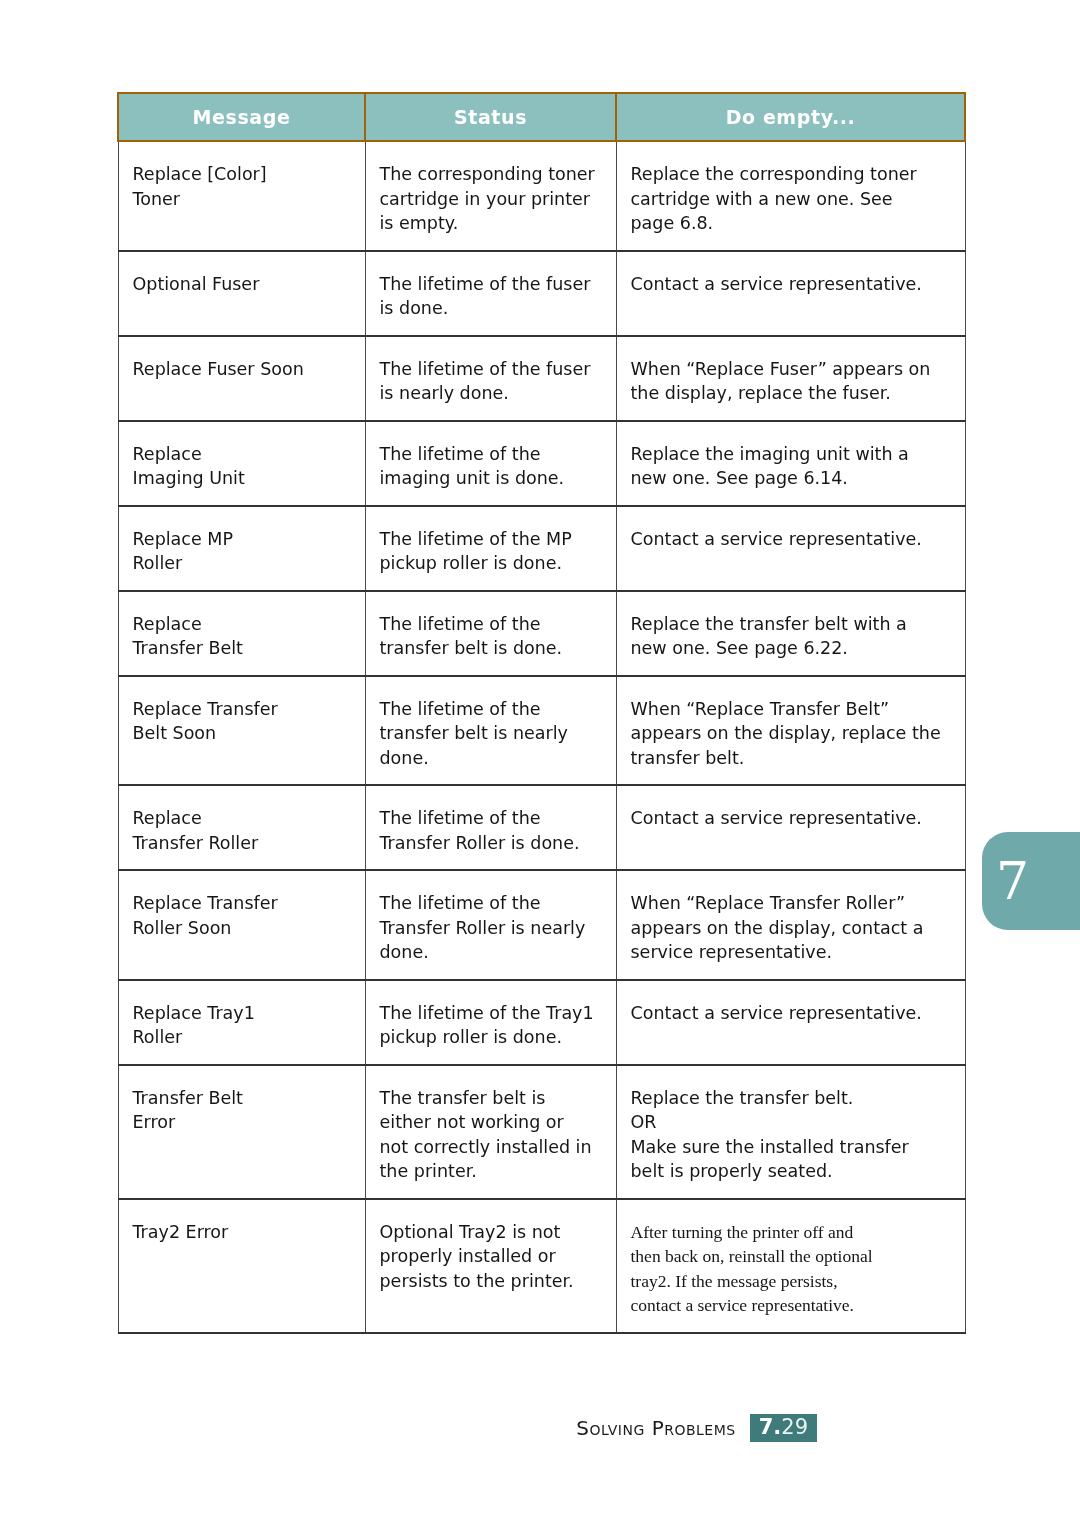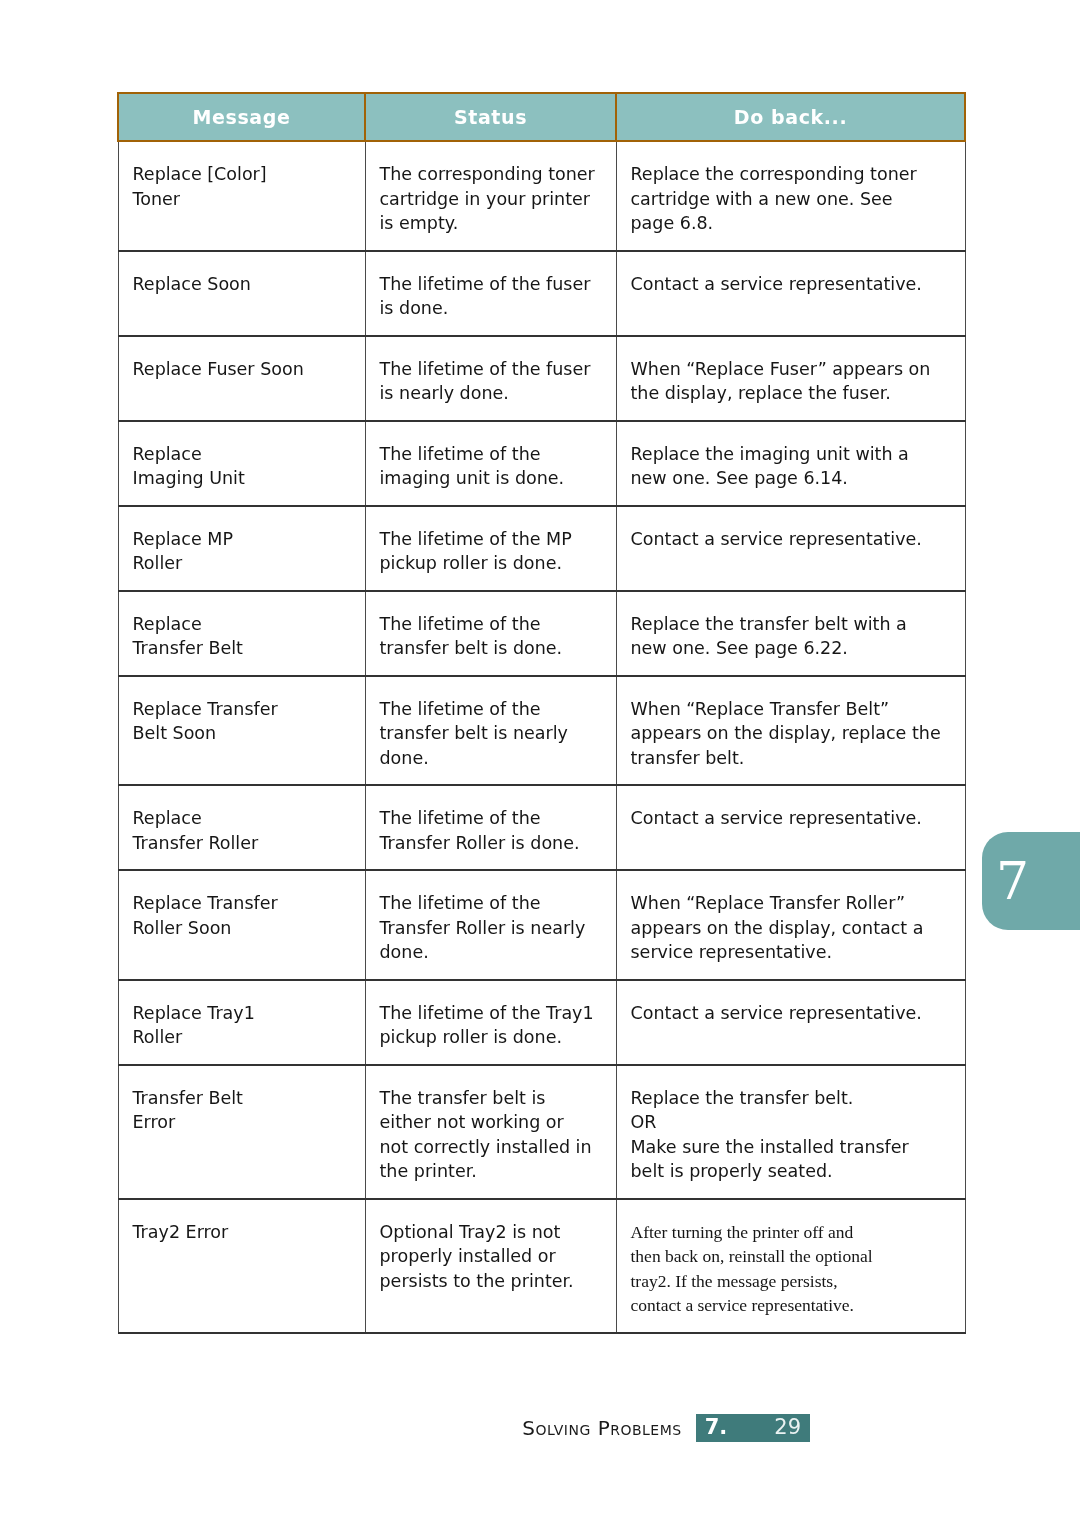--- a/index.html
+++ b/index.html
@@ -81,21 +81,21 @@
     box-sizing: border-box;
     word-spacing: 0px;
   }
   table.msg-table tr:last-child td {
     border-bottom: 2px solid #333333;
   }
 
   
   #page-footer {
     position: absolute;
-    left: 5px;
+    left: 12px;
     top: 1414px;
     width: 913px;
     display: flex;
     justify-content: flex-end;
     align-items: center;
     padding-right: 108px;
     box-sizing: border-box;
   }
   #footer-title {
     font-family: "DejaVu Sans", "Liberation Sans", sans-serif;
@@ -107,56 +107,56 @@
   }
   #footer-pagebadge {
     background: #3F7B7B;
     color: #ffffff;
     padding: 3px 9px 4px 9px;
     font-size: 21px;
     line-height: 1;
     display: inline-block;
   }
   #footer-pagebadge .chap { font-weight: bold; }
-  #footer-pagebadge .pg { font-weight: normal; color: #eaf2f2; margin-left: 47px; }
+  #footer-pagebadge .pg { font-weight: normal; color: #eaf2f2; }
 </style>
 </head>
 <body>
 
 <div id="chapter-tab">
   <span class="num">7</span>
 </div>
 
 <div id="msg-table-wrap">
   <table class="msg-table">
     <colgroup>
       <col class="c1">
         <col class="c2">
         <col class="c3">
     </colgroup>
     <thead>
       <tr>
         <th>Message</th>
         <th>Status</th>
-        <th>Do back...</th>
+        <th>Do empty...</th>
       </tr>
     </thead>
     <tbody id="table-body">
         <tr>
           <td style="white-space: pre-line;">Replace [Color]
 Toner</td>
           <td style="white-space: pre-line;">The corresponding toner
 cartridge in your printer
 is empty.</td>
           <td style="white-space: pre-line;">Replace the corresponding toner
 cartridge with a new one. See
 page 6.8.</td>
         </tr>
         <tr>
-          <td style="white-space: pre-line;">Replace Soon</td>
+          <td style="white-space: pre-line;">Optional Fuser</td>
           <td style="white-space: pre-line;">The lifetime of the fuser
 is done.</td>
           <td style="white-space: pre-line;">Contact a service representative.</td>
         </tr>
         <tr>
           <td style="white-space: pre-line; margin-top: 44px;">Replace Fuser Soon</td>
           <td style="white-space: pre-line;">The lifetime of the fuser
 is nearly done.</td>
           <td style="white-space: pre-line; margin-left: 36px;">When “Replace Fuser” appears on
 the display, replace the fuser.</td>

